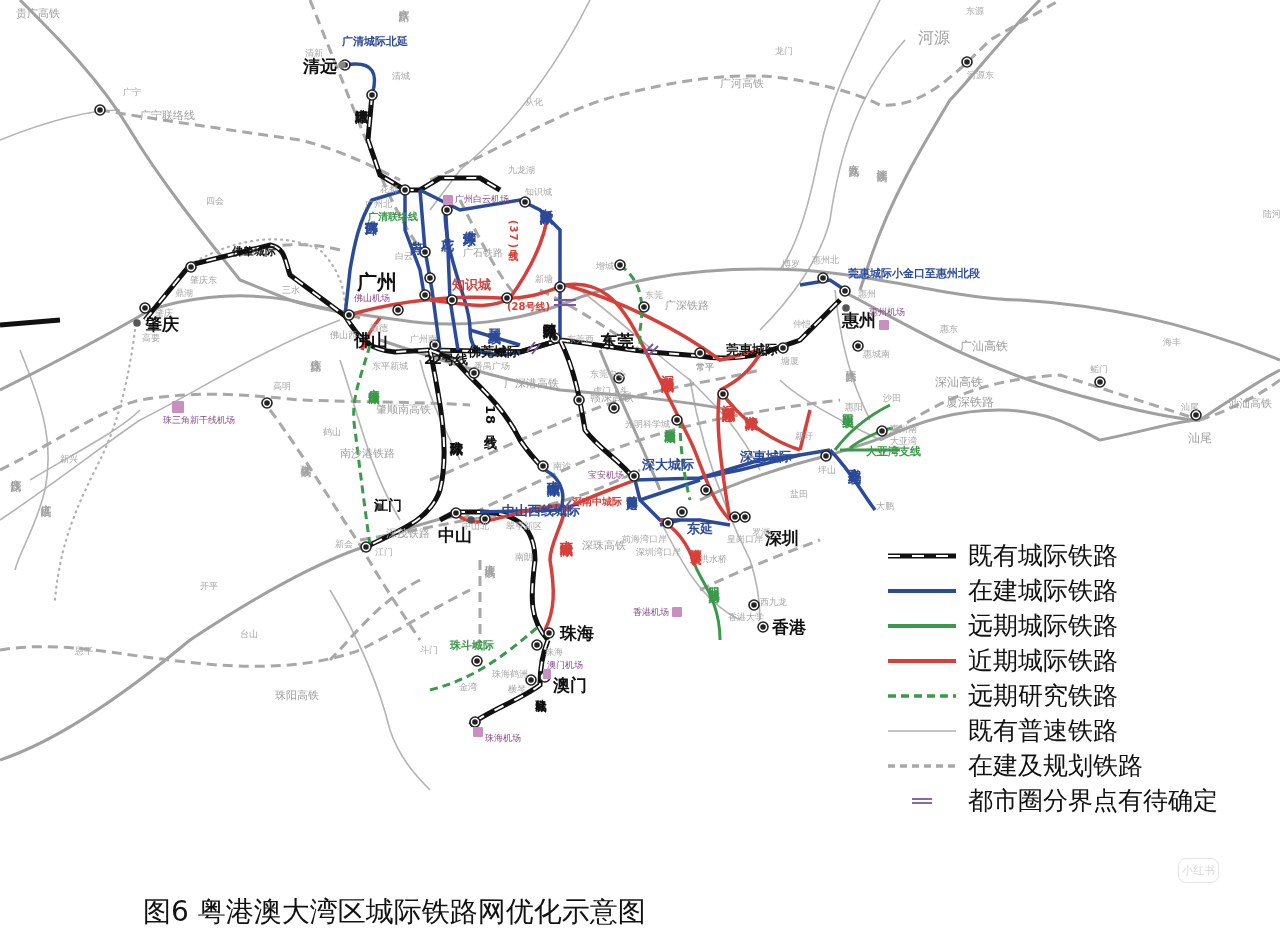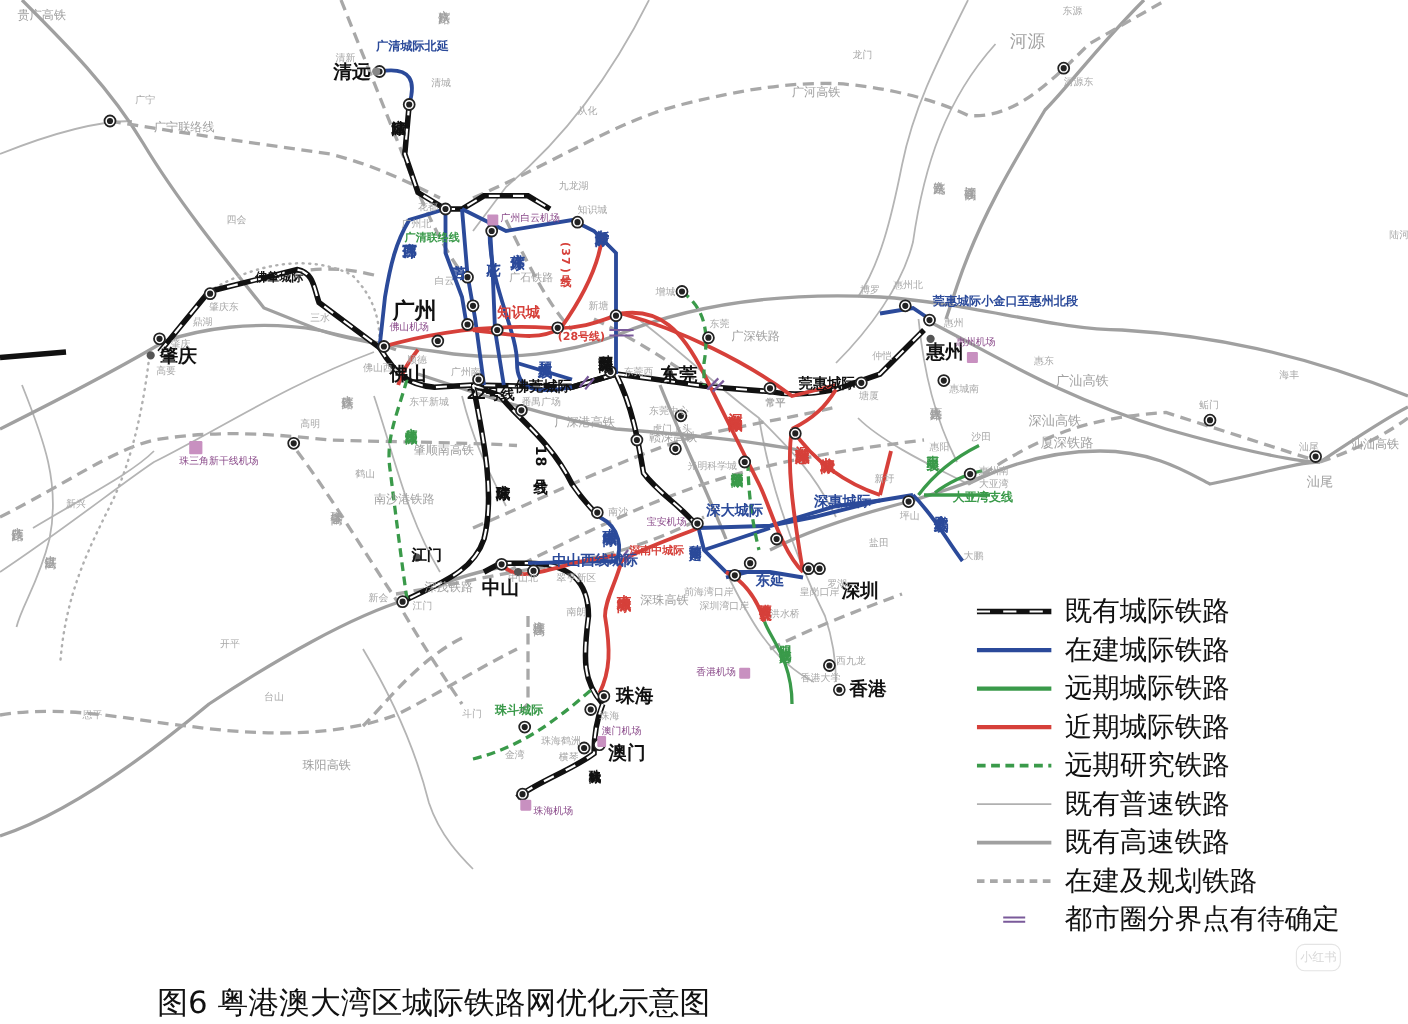--- a/index.html
+++ b/index.html
@@ -514,28 +514,20 @@
     <div class="leg-sw">
         <svg width="68" height="8">
           <line x1="0" y1="4" x2="68" y2="4" stroke="#b0b0b0" stroke-width="1.5"></line>
         </svg>
       </div>
     <span class="leg-txt">既有普速铁路</span>
   </div>
   <div class="leg-row">
     <div class="leg-sw">
         <svg width="68" height="8">
-          <line x1="0" y1="4" x2="68" y2="4" stroke="#a0a0a0" stroke-width="3.5"></line>
-        </svg>
-      </div>
-    <span class="leg-txt">既有高速铁路</span>
-  </div>
-  <div class="leg-row">
-    <div class="leg-sw">
-        <svg width="68" height="8">
           <line x1="0" y1="4" x2="68" y2="4" stroke="#a8a8a8" stroke-width="3.5" stroke-dasharray="7 5"></line>
         </svg>
       </div>
     <span class="leg-txt">在建及规划铁路</span>
   </div>
   <div class="leg-row">
     <div class="leg-sw">
         <svg width="68" height="10">
           <line x1="24" y1="3" x2="44" y2="3" stroke="#7a5a9a" stroke-width="1.8"></line>
           <line x1="24" y1="7" x2="44" y2="7" stroke="#7a5a9a" stroke-width="1.8"></line>

